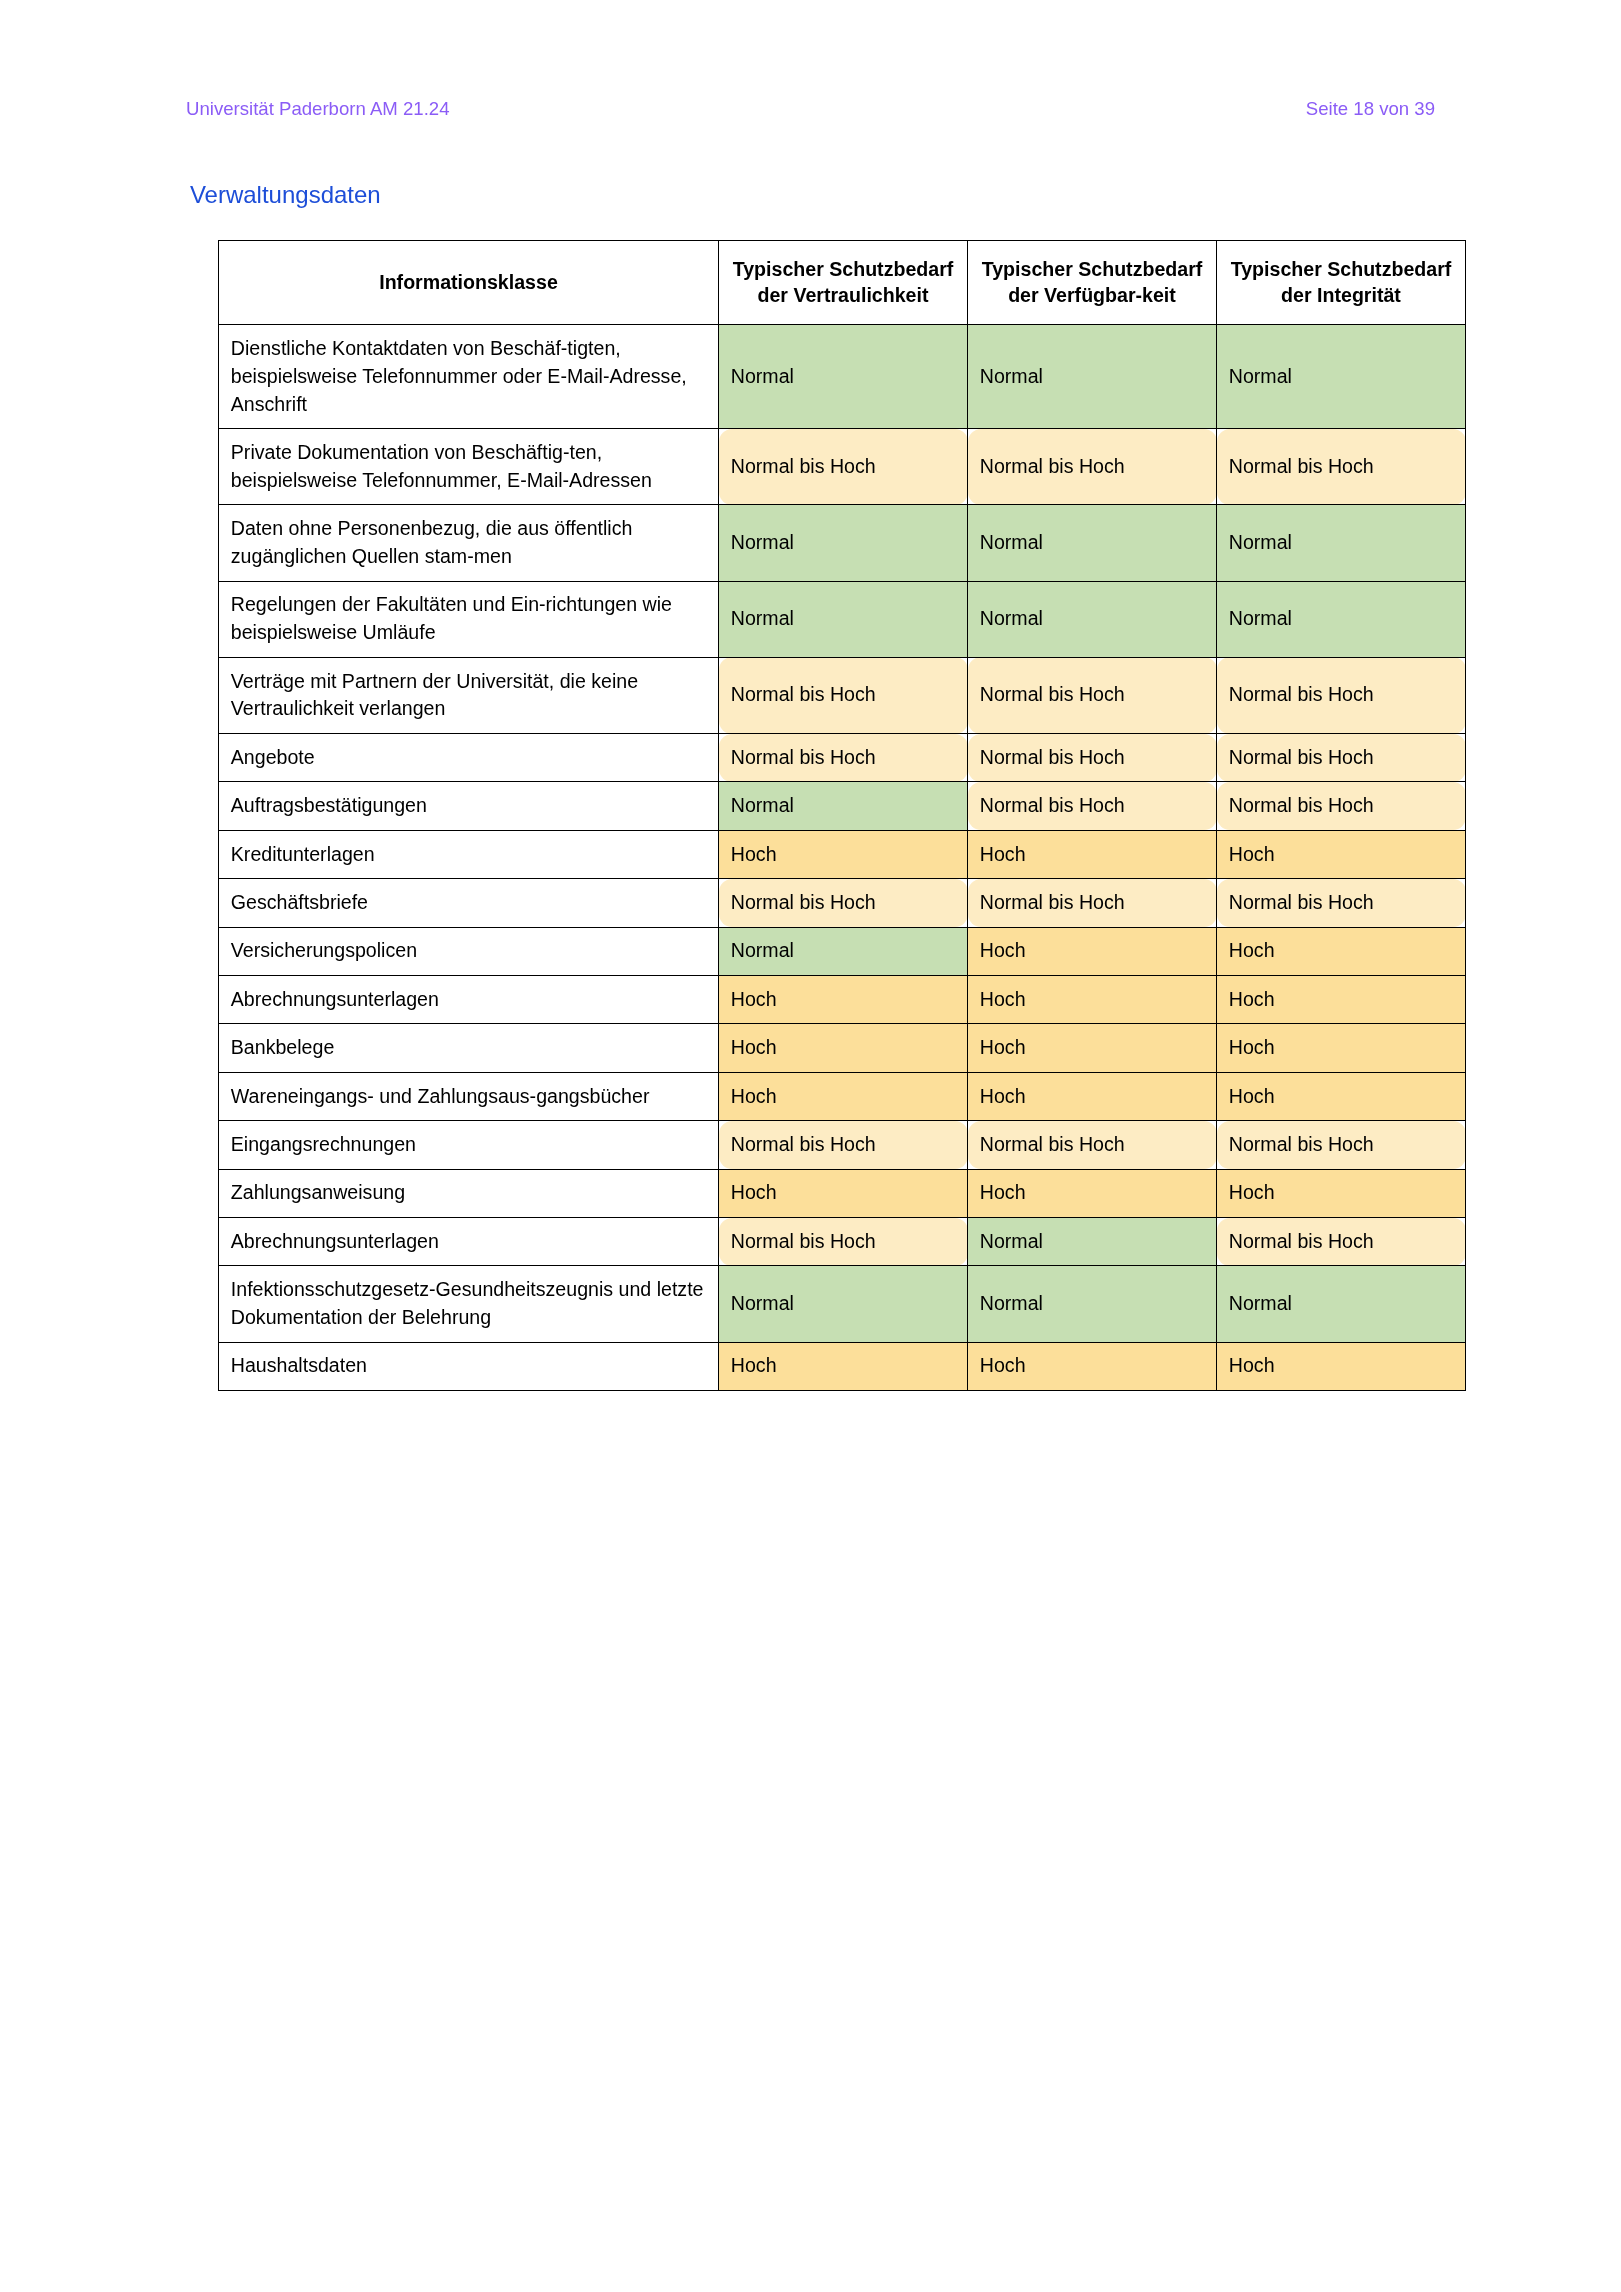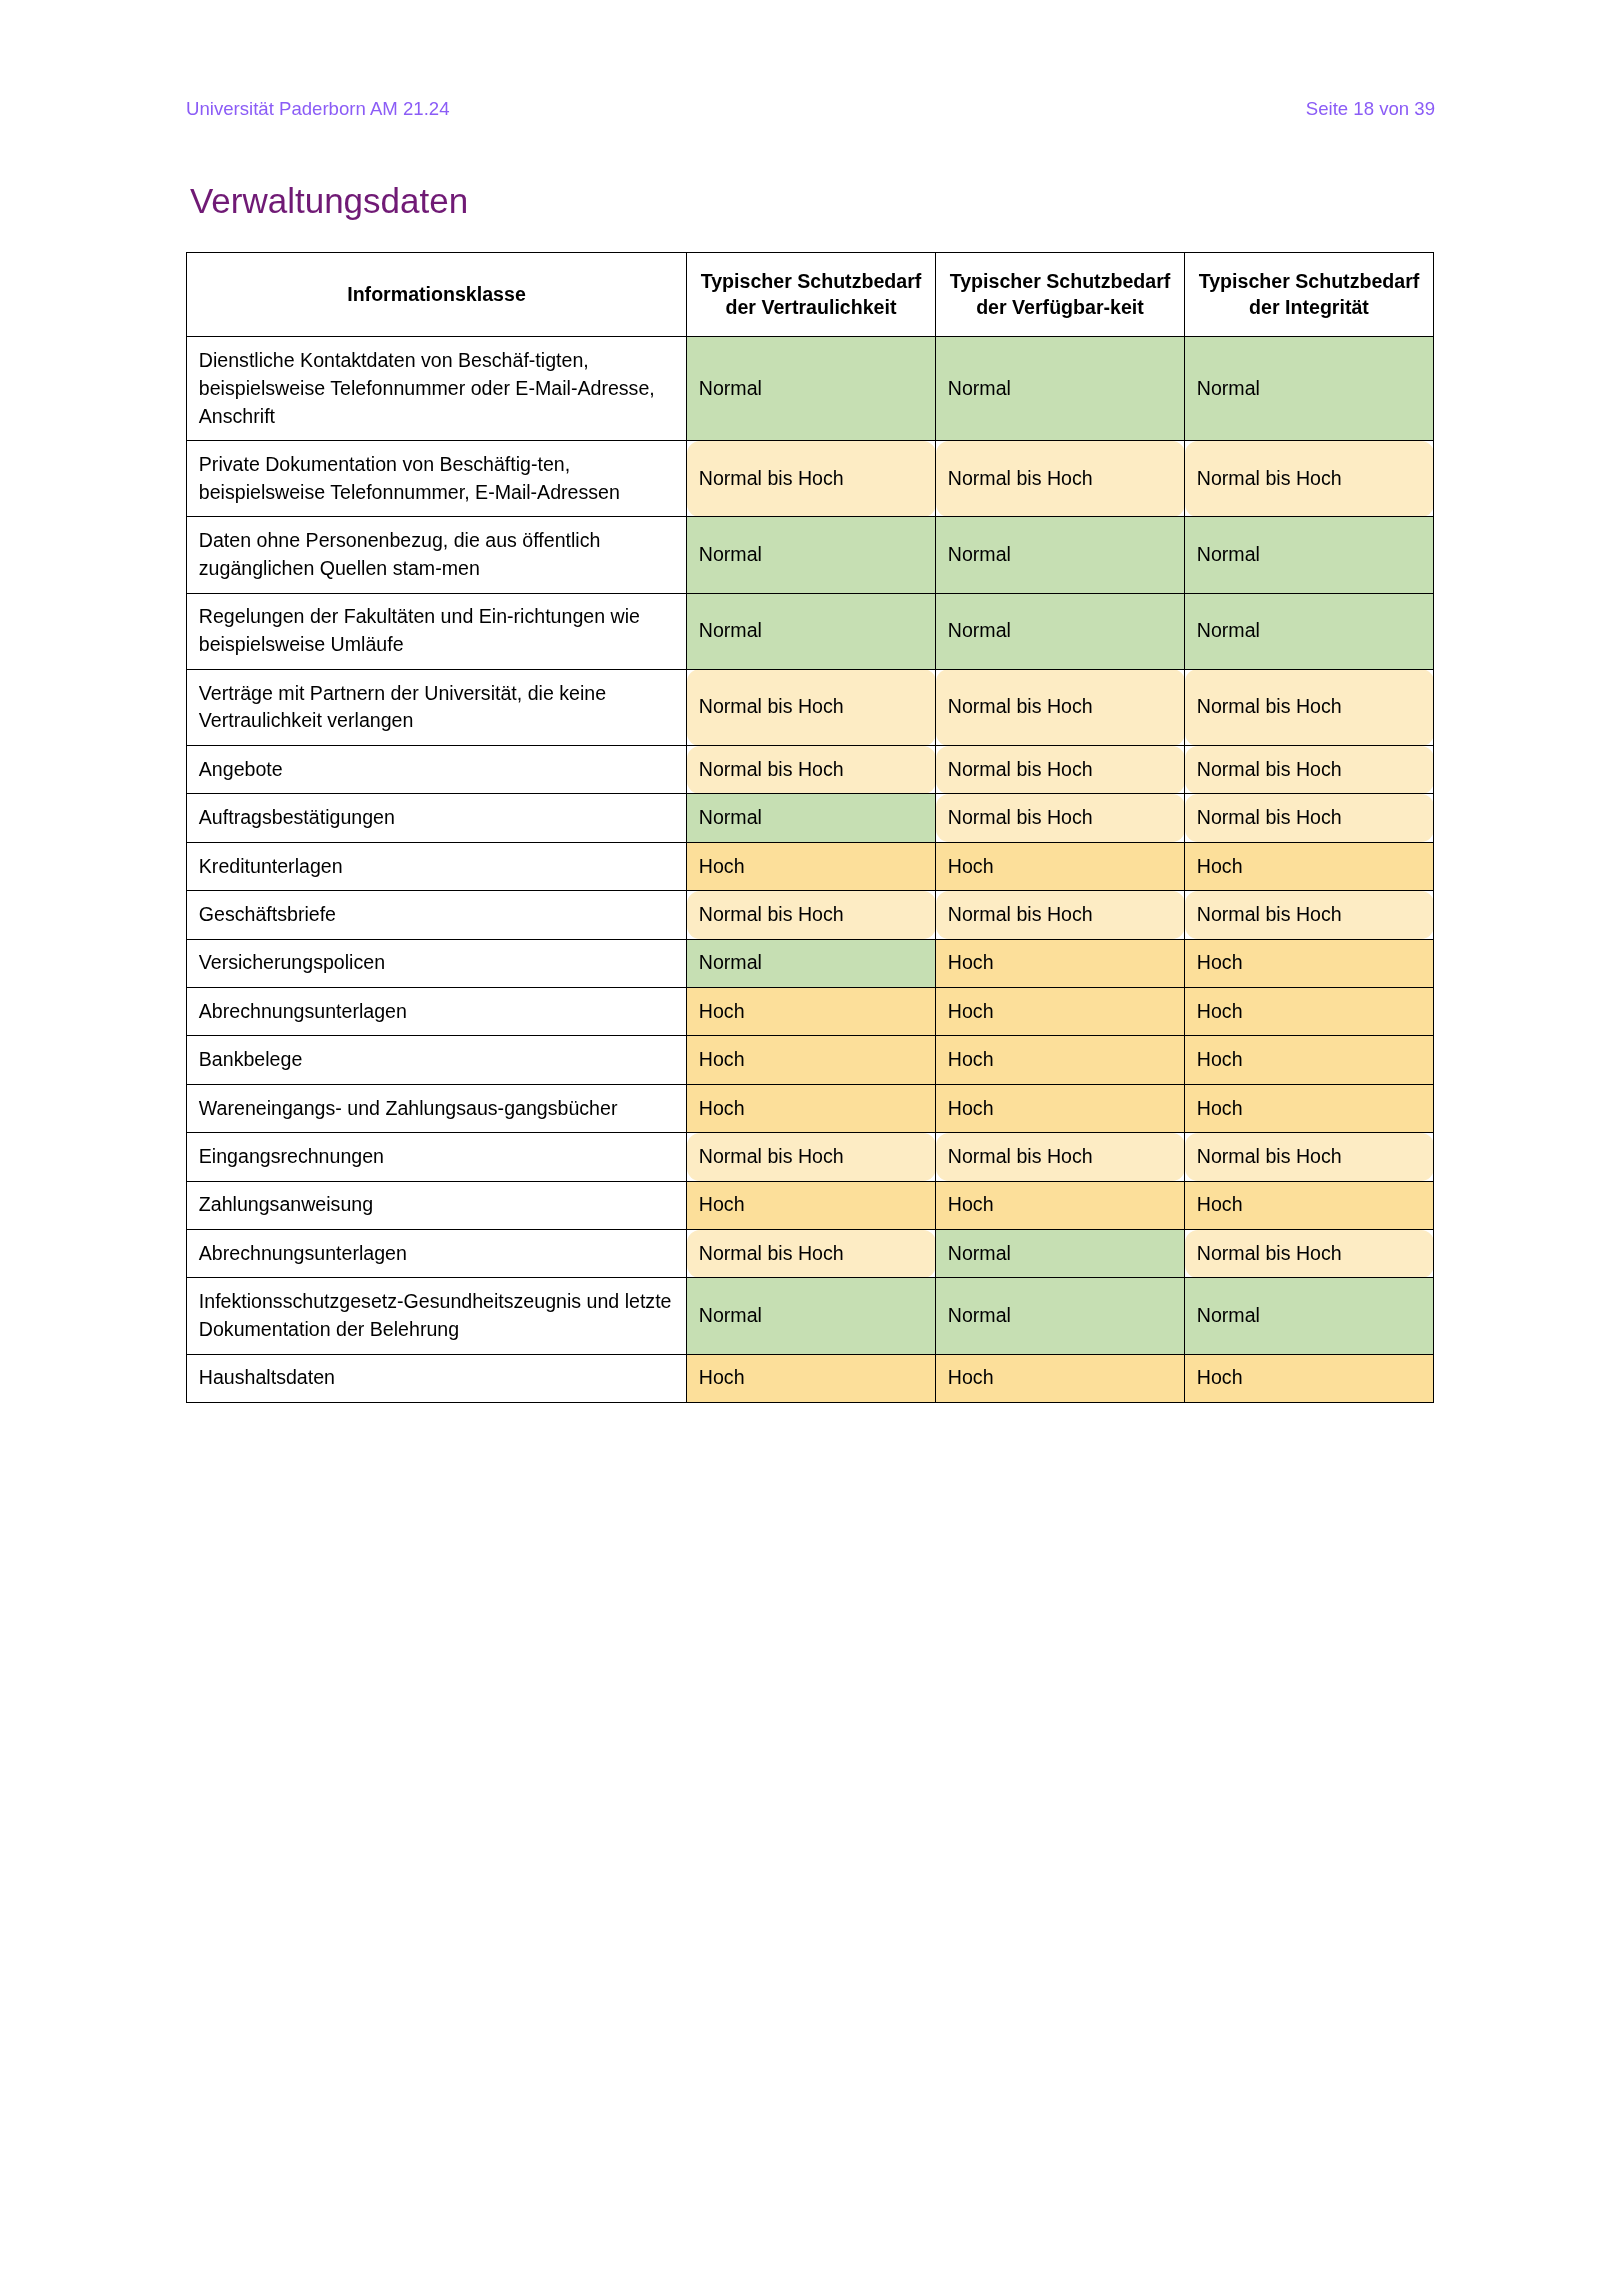--- a/index.html
+++ b/index.html
@@ -21,29 +21,30 @@
   }
   .header-row {
     display: flex;
     justify-content: space-between;
     align-items: baseline;
     font-size: 18.6px;
     color: #8b5cf6;
     margin-bottom: 61px;
   }
   .section-title {
-    font-size: 35px;
-    color: #701a75;
+    font-size: 24px;
+    color: #1d4ed8;
     margin: 0 0 31px 3.9px;
     font-weight: normal;
   }
   table.data {
     border-collapse: collapse;
     width: 1247px;
     table-layout: fixed;
+    margin-left: 32px;
   }
   table.data th, table.data td {
     border: 1px solid #000000;
     vertical-align: middle;
     box-sizing: border-box;
   }
   table.data thead th {
     font-size: 19.6px;
     font-weight: bold;
     text-align: center;

